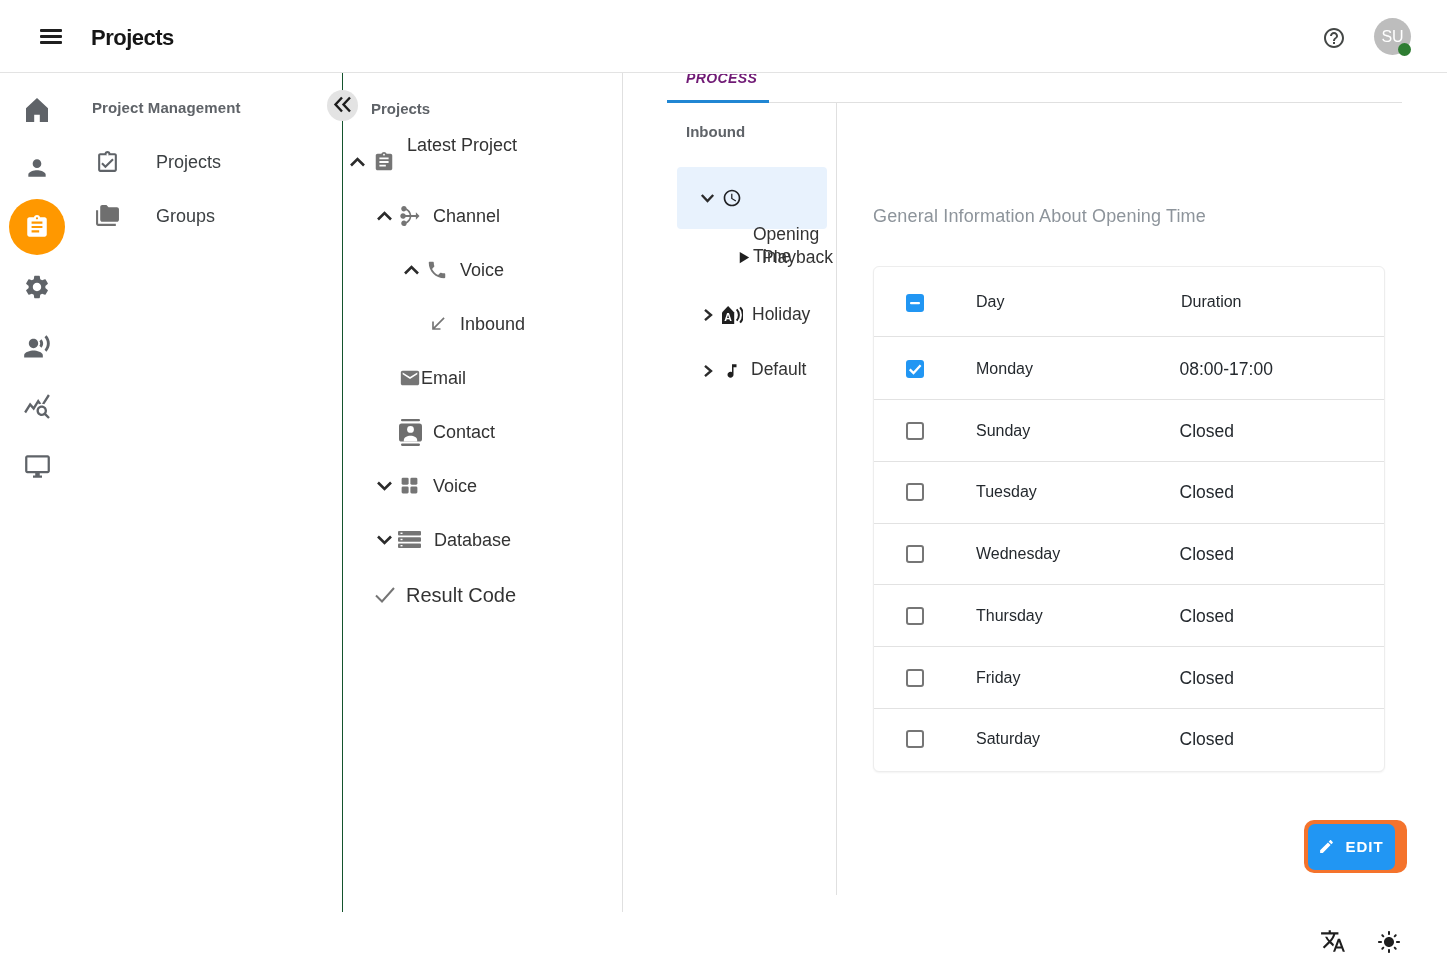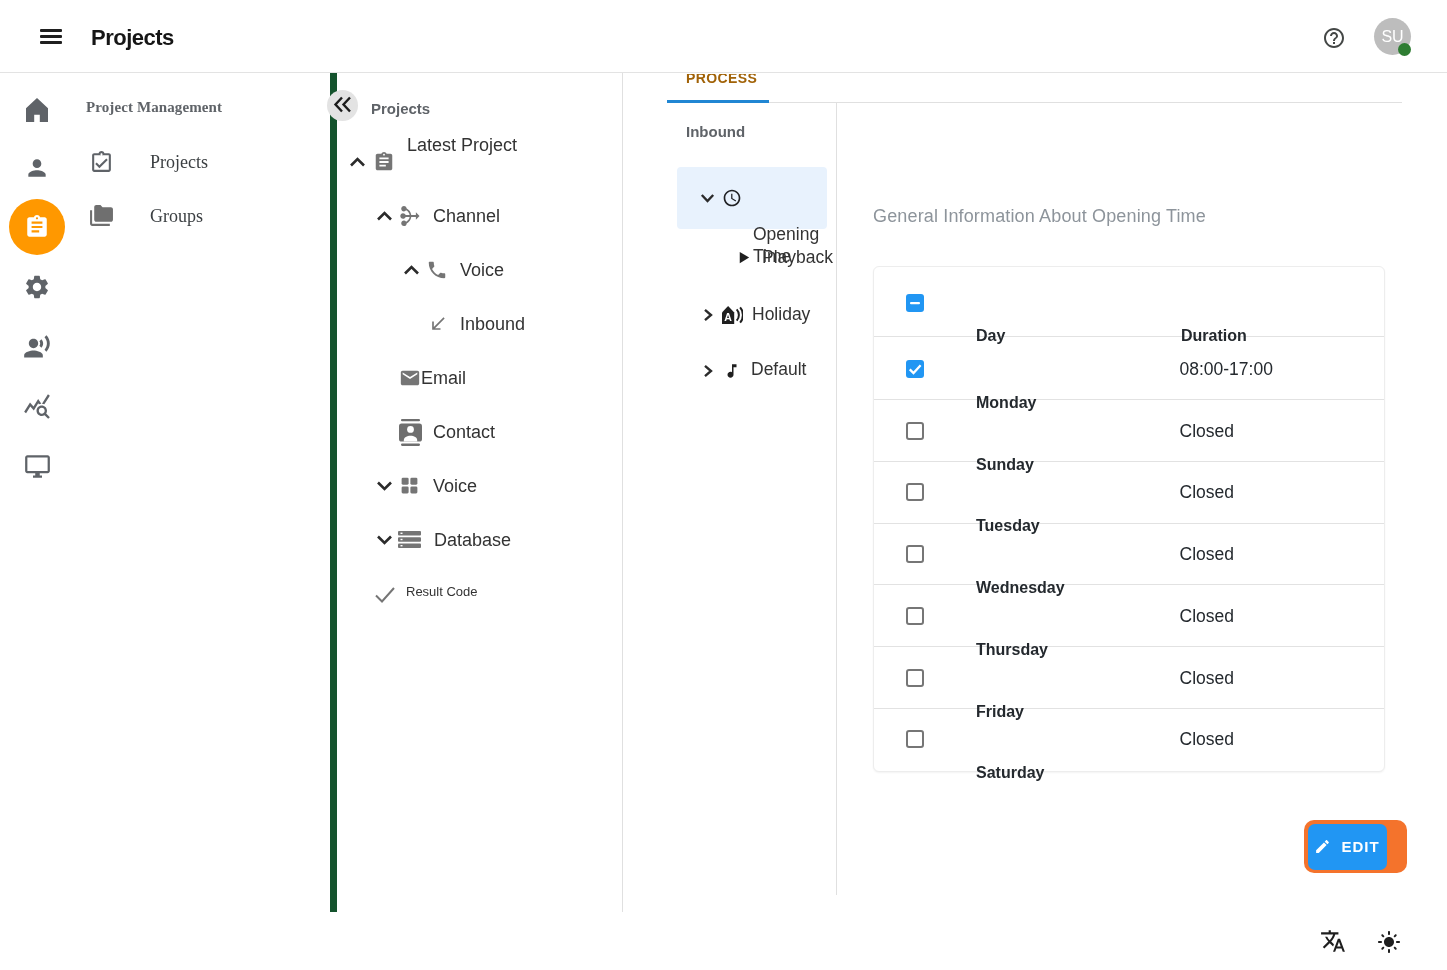--- a/index.html
+++ b/index.html
@@ -9,49 +9,49 @@
 
 #topbar { position:absolute; left:0; top:0; width:1447px; height:73px; background:#fff; border-bottom:1px solid #e3e3e3; }
 #burger { position:absolute; left:40px; top:29px; width:22px; height:16px; }
 #burger div { height:2.6px; background:#1f1f1f; border-radius:1px; position:absolute; left:0; right:0; }
 #title { position:absolute; left:91px; top:25px; font-size:22px; font-weight:bold; color:#161616; letter-spacing:-0.5px; }
 
 #rail { position:absolute; left:0; top:73px; width:74px; height:839px; background:#fff; }
 .railicon { position:absolute; left:24px; }
 #activecircle { position:absolute; left:9px; top:126px; width:56px; height:56px; border-radius:50%; background:#FF9800; }
 
-#panel2 { position:absolute; left:68px; top:73px; width:269px; height:839px; border-right:7px solid #14532d;font-family:Liberation Serif, serif; }
+#panel2 { position:absolute; left:74px; top:73px; width:269px; height:839px; border-right:1px solid #14532d; }
 .p2head { position:absolute; left:18px; top:26px; font-size:15px; font-weight:bold; color:#5f6368; letter-spacing:0.1px; }
 .p2item { position:absolute; left:21px; display:flex; align-items:center; color:#3c4043; font-size:18px; }
 .p2item svg { margin-right:36px; }
 
 #panel3 { position:absolute; left:343px; top:73px; width:280px; height:839px; border-right:1px solid #e0e0e0; }
 #collapsebtn { position:absolute; left:-16px; top:17px; width:31px; height:31px; border-radius:50%; background:#e3e3e3; display:flex; align-items:center; justify-content:center; font-size:21px; font-weight:bold; color:#1a1a1a; padding-bottom:3px; }
 #p3head { position:absolute; left:28px; top:27px; font-size:15px; font-weight:bold; color:#5f6368; }
 
 #panel4 { position:absolute; left:623px; top:73px; width:213px; height:822px; }
 #vline4 { position:absolute; left:836px; top:103px; width:1px; height:792px; background:#e0e0e0; }
 #tabline { position:absolute; left:667px; top:102px; width:735px; height:1px; background:#e0e0e0; }
 #tabactive { position:absolute; left:667px; top:100px; width:102px; height:3px; background:#2086d3; }
-#tabtext { margin-top:-4.5px; font-size:14px; font-weight:bold; color:#a16207; letter-spacing:0.4px; }
+#tabtext { margin-top:-4.5px; font-size:14px; font-weight:bold; color:#701a75; letter-spacing:0.4px;font-style:italic; }
 #p4head { position:absolute; left:63px; top:50px; font-size:15px; font-weight:bold; color:#5f6368; }
 #seltree { position:absolute; left:54px; top:94px; width:150px; height:62px; background:#e8f2fd; border-radius:4px; }
 
 #main { position:absolute; left:836px; top:73px; width:611px; height:897px; }
 #gi-title { position:absolute; left:37px; top:96.5px; font-size:30px; color:#202124; letter-spacing:-1.1px; }
 #gi-sub { position:absolute; left:37px; top:133px; font-size:18px; color:#8d949b; letter-spacing:0.15px; }
 #card { position:absolute; left:37px; top:193px; width:512px; height:506px; background:#fff; border:1px solid #ededed; border-radius:6px; box-shadow:0 1px 2px rgba(0,0,0,0.05); }
 .cb { position:absolute; left:32px; width:18px; height:18px; border-radius:3px; }
 .cb.off { border:2px solid #767676; background:#fff; }
 .cb.on { background:#2196f3; }
-.day { position:absolute; left:102px; font-weight:bold; font-size:16px; color:#24292e;margin-top:34px; }
+.day { position:absolute; left:102px; font-weight:normal; font-size:16px; color:#24292e; }
 .dur { position:absolute; left:305.5px; font-size:17.5px; color:#24292e; }
 .rline { position:absolute; left:0; width:100%; height:1px; background:#e2e2e2; }
 #editring { position:absolute; left:1304px; top:820px; width:103px; height:53px; border-radius:10px; background:#f4732c; }
-#editbtn { position:absolute; left:1307.5px; top:823.5px; width:79px; height:46px; border-radius:7px; background:#2196f3; color:#fff; display:flex; align-items:center; justify-content:center; font-size:15px; font-weight:bold; letter-spacing:1px; }
+#editbtn { position:absolute; left:1307.5px; top:823.5px; width:87px; height:46px; border-radius:7px; background:#2196f3; color:#fff; display:flex; align-items:center; justify-content:center; font-size:15px; font-weight:bold; letter-spacing:1px; }
 #editbtn svg { margin-right:10px; }
 
 #foot1 { position:absolute; left:1320px; top:928px; }
 #foot2 { position:absolute; left:1377px; top:930px; }
 </style>
 </head>
 <body>
 
 <div id="topbar">
   <div id="burger">
@@ -180,21 +180,21 @@
       <rect x="0" y="12.4" width="23" height="4.5" rx="1"></rect>
       <rect x="2.5" y="1.6" width="2" height="1.4" fill="#fff"></rect>
       <rect x="2.5" y="7.8" width="2" height="1.4" fill="#fff"></rect>
       <rect x="2.5" y="14" width="2" height="1.4" fill="#fff"></rect>
     </svg>
   <span class="abs" style="left:91px;top:457px;font-size:18px;color:#333">Database</span>
 
   <svg class="abs" style="left:31px;top:513px" width="22" height="17" viewBox="0 0 22 17" fill="none" stroke="#757575" stroke-width="2">
       <path d="M2 9.5 8 15.5 20 2"></path>
     </svg>
-  <span class="abs" style="left:63px;top:511px;font-size:13px;color:#333">Result Code</span>
+  <span class="abs" style="left:63px;top:511px;font-size:20px;color:#333">Result Code</span>
 </div>
 
 <div style="position:absolute;left:686px;top:74px;width:80px;height:10px;overflow:hidden;">
     <div id="tabtext">PROCESS</div>
   </div>
 <div id="tabline"></div>
 <div id="vline4"></div>
 <div id="tabactive"></div>
 <div id="panel4">
   <div id="p4head">Inbound</div>

